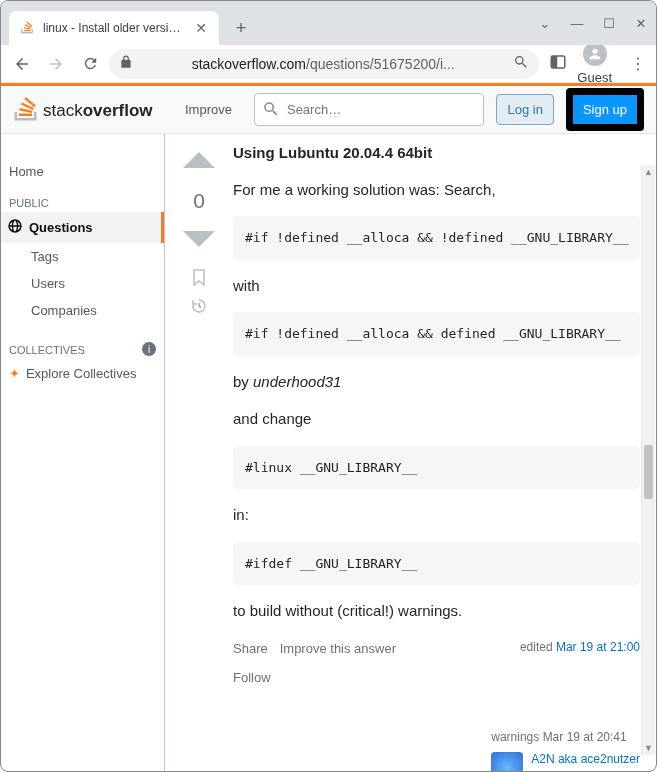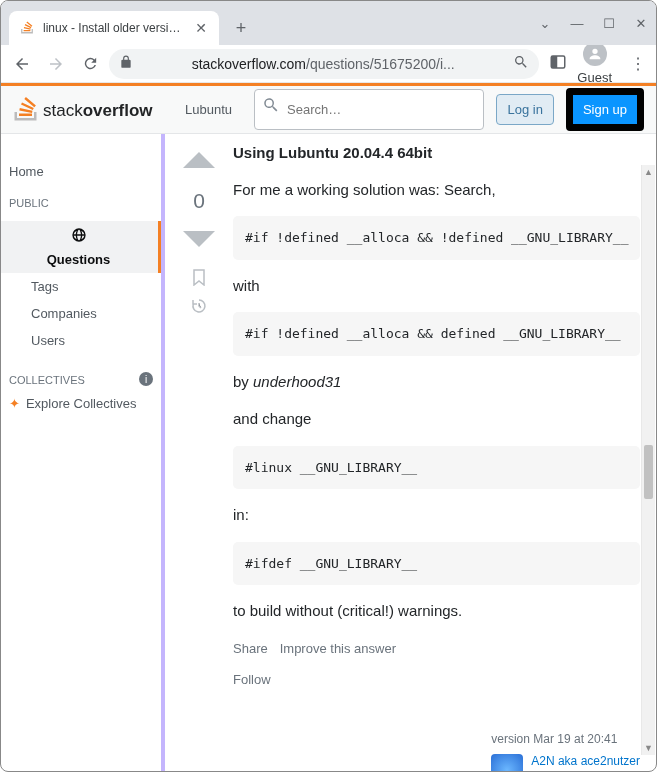--- a/index.html
+++ b/index.html
@@ -25,31 +25,31 @@
   .guest-chip { display: flex; align-items: center; gap: 4px; background: transparent; border-radius: 16px; padding: 2px 6px 2px 2px; font-size: 13px; color: #3c4043; cursor: pointer; flex-direction: column; }
   .guest-chip .avatar { width: 24px; height: 24px; border-radius: 50%; background: #bdc1c6; display: flex; align-items: center; justify-content: center; color: #fff; }
   .kebab { width: 24px; text-align: center; color: #5f6368; cursor: pointer; font-size: 16px; }
   .page { flex: 1; position: relative; overflow: hidden; }
   .orange-bar { height: 3px; background: #f48024; width: 100%; }
   .so-header { height: 48px; border-bottom: 1px solid #e4e6e8; display: flex; align-items: center; padding: 0 12px; gap: 12px; background: #f8f9f9; }
   .so-logo { display: flex; cursor: pointer; }
   .so-logo svg { height: 30px; }
   .products-link { font-size: 13px; color: #525960; cursor: pointer; padding: 6px 10px; }
   .so-search { flex: 1; position: relative; }
-  .so-search input { width: 100%; height: 41px; border: 1px solid #babfc4; border-radius: 4px; padding: 0 10px 0 32px; font-size: 13px; }
+  .so-search input { width: 100%; height: 33px; border: 1px solid #babfc4; border-radius: 4px; padding: 0 10px 0 32px; font-size: 13px; }
   .so-search .sicon { position: absolute; left: 8px; top: 7px; color: #838c95; }
   .login-btn { background: #e1ecf4; color: #39739d; border: 1px solid #7aa7c7; padding: 7px 10px; border-radius: 4px; font-size: 13px; cursor: pointer; }
   .signup-btn { background: #0a95ff; color: #fff; border: 7px solid #000000; padding: 7px 10px; border-radius: 4px; font-size: 13px; cursor: pointer; }
   .so-body { display: flex; height: calc(100% - 51px); }
-  .sidebar { width: 164px; border-right: 4px solid #c4b5fd; padding-top: 24px; font-size: 13px; flex-shrink: 0; }
+  .sidebar { width: 164px; border-right: 1px solid #c4b5fd; padding-top: 24px; font-size: 13px; flex-shrink: 0; }
   .sidebar .item { padding: 6px 8px 6px 8px; color: #525960; cursor: pointer; display: block; }
   .sidebar .item.top { padding-left: 8px; }
-  .sidebar .heading { font-size: 11px; color: #6a737c; padding: 12px 8px 12px 8px; text-transform: uppercase; }
+  .sidebar .heading { font-size: 11px; color: #6a737c; padding: 12px 8px 3px 8px; text-transform: uppercase; }
   .sidebar .item.active { background: #f1f2f3; color: #0c0d0e; font-weight: bold; border-right: 3px solid #f48024; }
-  .sidebar .item.with-icon { display: flex; align-items: center; gap: 6px; padding-left: 6px; flex-direction: column; }
+  .sidebar .item.with-icon { display: flex; align-items: center; gap: 6px; padding-left: 6px; }
   .sidebar .item.indent { padding-left: 30px; }
   .coll-head { display: flex; justify-content: space-between; align-items: flex-end; padding: 18px 8px 4px 8px; font-size: 11px; color: #6a737c; }
   .coll-head .info { width: 14px; height: 14px; border-radius: 50%; background: #6a737c; color: #fff; font-size: 10px; display: flex; align-items: center; justify-content: center; cursor: pointer; }
   .explore { display: flex; align-items: center; gap: 6px; padding: 6px 8px; color: #525960; cursor: pointer; }
   .explore .star { color: #f48024; }
   .content { flex: 1; padding: 8px 16px 16px 16px; overflow-y: auto; position: relative; }
   .answer-row { display: flex; gap: 16px; }
   .vote-col { width: 36px; display: flex; flex-direction: column; align-items: center; gap: 8px; color: #babfc4; flex-shrink: 0; }
   .vote-col .arrow { cursor: pointer; }
   .vote-col .score { font-size: 21px; color: #6a737c; }
@@ -148,21 +148,21 @@
     <div class="so-header">
       <div class="so-logo">
         <svg width="150" height="30" viewBox="0 0 150 30">
           <g transform="translate(0,2)">
             <path fill="#bcbbbb" d="M21 21v-6h2.5v8.5H1.5V15H4v6z"></path>
             <path fill="#f48024" d="M6 19h13v-2.5H6V19zm.3-5.6l12.7 2.7.5-2.4L6.8 11l-.5 2.4zm1.7-5.8l11.8 5.5 1-2.2L9 5.4l-1 2.2zM11.3 2l10 8.3 1.6-1.9-10-8.3L11.3 2z"></path>
           </g>
           <text x="30" y="21" font-family="Arial" font-size="17" fill="#222426">stack<tspan font-weight="bold">overflow</tspan></text>
         </svg>
       </div>
-      <span class="products-link">Lubuntu</span>
+      <span class="products-link">Improve</span>
       <div class="so-search">
         <span class="sicon"><svg width="18" height="18" viewBox="0 0 24 24">
               <path fill="#838c95" d="M15.5 14h-.8l-.3-.3a6.5 6.5 0 1 0-.7.7l.3.3v.8l5 5 1.5-1.5-5-5zm-6 0a4.5 4.5 0 1 1 0-9 4.5 4.5 0 0 1 0 9z"></path>
             </svg></span>
         <input type="text" placeholder="Search…" style="">
       </div>
       <button class="login-btn">Log in</button>
       <button class="signup-btn">Sign up</button>
     </div>
 
@@ -170,22 +170,22 @@
       <div class="sidebar">
         <span class="item top">Home</span>
         <div class="heading">PUBLIC</div>
         <span class="item with-icon active">
           <span><svg width="16" height="16" viewBox="0 0 24 24">
                 <path fill="#0c0d0e" d="M12 2a10 10 0 1 0 0 20 10 10 0 0 0 0-20zm7.9 9h-3a16 16 0 0 0-1.3-5.5A8 8 0 0 1 19.9 11zM12 4c1 0 2.4 2.4 2.9 7H9.1C9.6 6.4 11 4 12 4zM8.4 5.5A16 16 0 0 0 7.1 11h-3a8 8 0 0 1 4.3-5.5zM4.1 13h3a16 16 0 0 0 1.3 5.5A8 8 0 0 1 4.1 13zM12 20c-1 0-2.4-2.4-2.9-7h5.8c-.5 4.6-1.9 7-2.9 7zm3.6-1.5a16 16 0 0 0 1.3-5.5h3a8 8 0 0 1-4.3 5.5z"></path>
               </svg></span>
           <span>Questions</span>
         </span>
         <span class="item indent">Tags</span>
+        <span class="item indent">Users</span>
         <span class="item indent">Companies</span>
-        <span class="item indent">Users</span>
         <div class="coll-head">
           <span>COLLECTIVES</span>
           <span class="info">i</span>
         </div>
         <div class="explore">
           <span class="star">✦</span>
           <span>Explore Collectives</span>
         </div>
       </div>
 
@@ -218,27 +218,30 @@
             <p>and change</p>
             <pre class="code">#linux __GNU_LIBRARY__</pre>
             <p>in:</p>
             <pre class="code">#ifdef __GNU_LIBRARY__</pre>
             <p>to build without (critical!) warnings.</p>
 
             <div class="post-actions">
               <span>Share</span>
               <span>Improve this answer</span>
             </div>
+            <div class="post-meta-row">
+              <span class="edited"><span class="lbl">edited </span><span>Mar 19 at 21:00</span></span>
+            </div>
             <div class="post-actions" style="margin-top:12px;">
               <span>Follow</span>
             </div>
 
             <div class="user-card">
               <div class="ucard">
-                <div><span>version </span><span>Mar 19 at 20:41</span></div>
+                <div><span>warnings </span><span>Mar 19 at 20:41</span></div>
                 <div class="urow">
                   <div class="av"></div>
                   <div>
                     <div class="uname">A2N aka ace2nutzer</div>
                     <div><span class="rep">5</span><span class="badge-b"> ● <span>3</span></span></div>
                   </div>
                 </div>
               </div>
             </div>
           </div>

